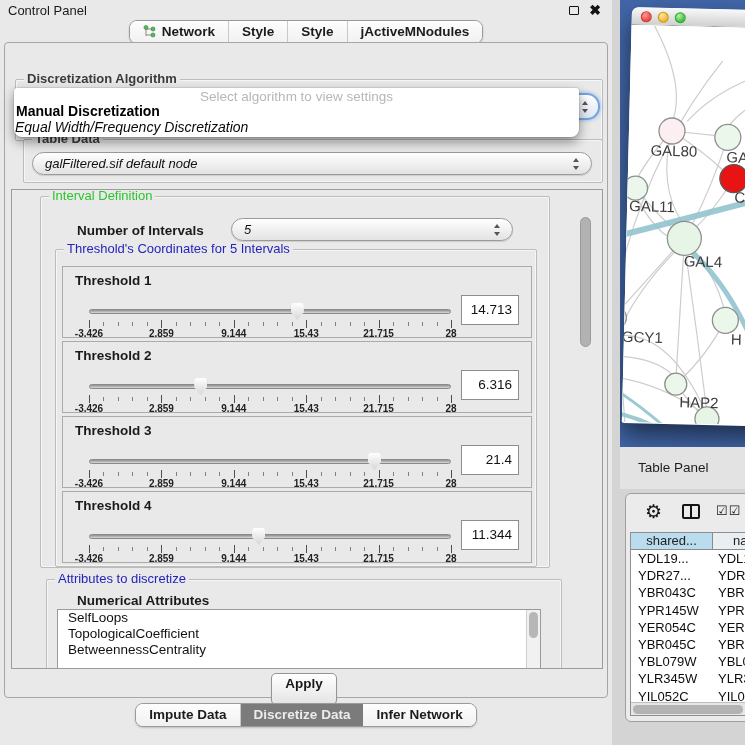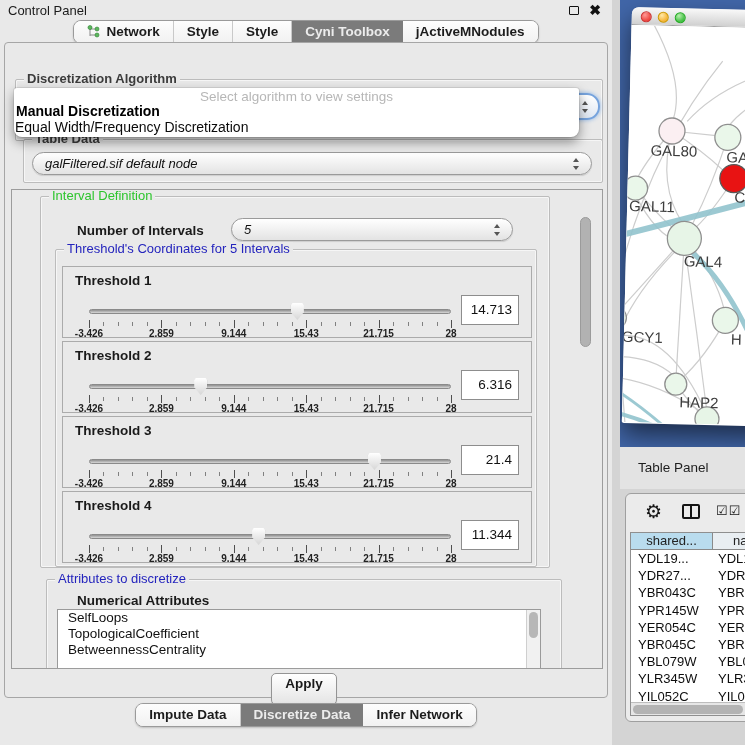--- a/index.html
+++ b/index.html
@@ -33,21 +33,21 @@
 
   
   .algorithm-group { left:10px; top:36px; width:588px; height:62px; }
   .algo-combo-end { position:absolute; left:540px; top:13px; width:44px; height:27px; border-radius:13px; background:linear-gradient(#ffffff,#dfe7f2); border:2px solid #76a3dd; box-shadow:0 0 4px #8db6e8; }
   .algo-combo-end .spinner { right:9px; }
 
   
   .popup { position:absolute; left:9px; top:45px; width:565px; height:49px; background:#ffffff; border-radius:3px 3px 8px 8px; box-shadow:0 5px 12px rgba(0,0,0,.42), 0 0 0 1px rgba(0,0,0,.08); z-index:40; }
   .popup-hint { position:absolute; top:1px; left:0; right:0; text-align:center; color:#b7b7b7; font-size:13.5px; }
   .popup-opt1 { position:absolute; top:15px; left:2px; font-weight:bold; font-size:14px; color:#000; }
-  .popup-opt2 { position:absolute; top:31px; left:1px; font-size:14px; color:#0a0a0a; }
+  .popup-opt2 { position:absolute; top:31px; left:1px; font-size:14px; color:#0a0a0a;font-style:italic; }
 
   
   .tabledata-group { left:18px; top:96px; width:580px; height:44px; }
   .combo { position:absolute; background:linear-gradient(#ffffff,#e3e3e3); border:1px solid #9a9a9a; border-radius:12px; box-shadow:0 1px 1px rgba(0,0,0,.12); }
   .combo .combo-text { position:absolute; left:12px; top:0; line-height:22px; font-size:13px; color:#111; white-space:nowrap;font-style:italic; }
   .spinner { position:absolute; right:11px; top:50%; transform:translateY(-50%); width:7px; height:12px; }
   .spinner:before, .spinner:after { content:""; position:absolute; left:0; border-left:3.5px solid transparent; border-right:3.5px solid transparent; }
   .spinner:before { top:0; border-bottom:4.5px solid #555; }
   .spinner:after { bottom:0; border-top:4.5px solid #555; }
   .tabledata-combo { left:8px; top:12px; right:10px; height:23px; }
@@ -134,23 +134,20 @@
           <circle cx="10" cy="4" r="2" fill="#5cb85c" stroke="#2e7d32" stroke-width="0.6"></circle>
           <circle cx="10" cy="10" r="2" fill="#5cb85c" stroke="#2e7d32" stroke-width="0.6"></circle>
         </svg>
         <span>Network</span>
       </div>
       <div class="tab">
           <span>Style</span>
         </div>
       <div class="tab">
           <span>Style</span>
-        </div>
-      <div class="tab active">
-          <span>Cyni Toolbox</span>
         </div>
       <div class="tab">
           <span>jActiveMNodules</span>
         </div>
     </div>
   </div>
 
   <div class="content-frame">
 
     <div class="group algorithm-group">

